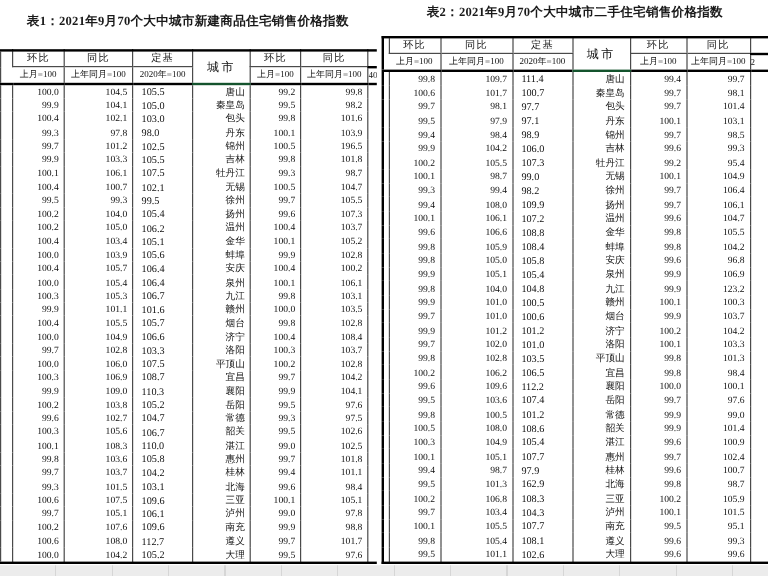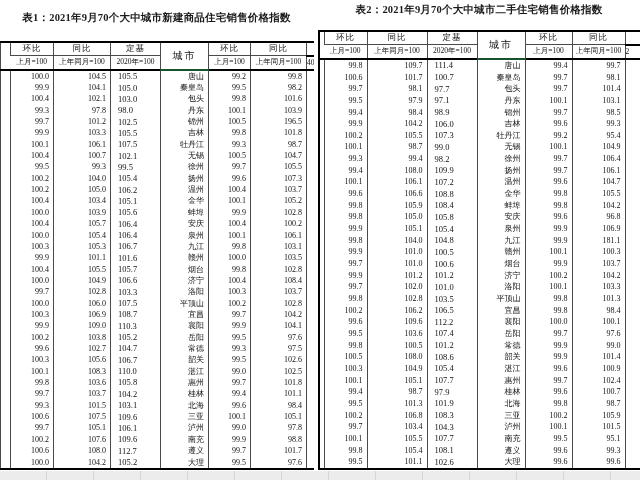--- a/index.html
+++ b/index.html
@@ -626,21 +626,21 @@
           <td class="num">106.9</td>
           <td class="partial"></td>
         </tr>
         <tr>
           <td class="sliver"></td>
           <td class="num">99.8</td>
           <td class="num">104.0</td>
           <td class="city">104.8</td>
           <td class="num">九江</td>
           <td class="num">99.9</td>
-          <td class="num">181.1</td>
+          <td class="num">123.2</td>
           <td class="partial"></td>
         </tr>
         <tr>
           <td class="sliver"></td>
           <td class="num">99.9</td>
           <td class="num">101.0</td>
           <td class="city">100.5</td>
           <td class="num">赣州</td>
           <td class="num">100.1</td>
           <td class="num">100.3</td>
@@ -763,21 +763,21 @@
           <td class="city">97.9</td>
           <td class="num">桂林</td>
           <td class="num">99.6</td>
           <td class="num">100.7</td>
           <td class="partial"></td>
         </tr>
         <tr>
           <td class="sliver"></td>
           <td class="num">99.5</td>
           <td class="num">101.3</td>
-          <td class="city">101.9</td>
+          <td class="city">162.9</td>
           <td class="num">北海</td>
           <td class="num">99.8</td>
           <td class="num">98.7</td>
           <td class="partial"></td>
         </tr>
         <tr>
           <td class="sliver"></td>
           <td class="num">100.2</td>
           <td class="num">106.8</td>
           <td class="city">108.3</td>

